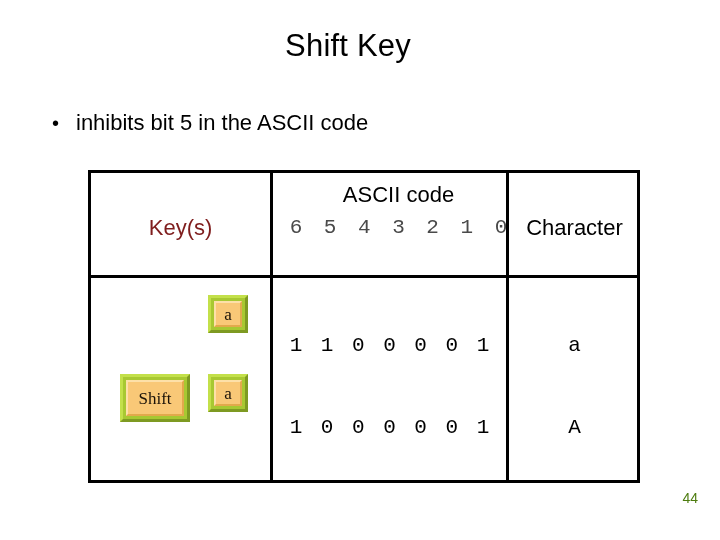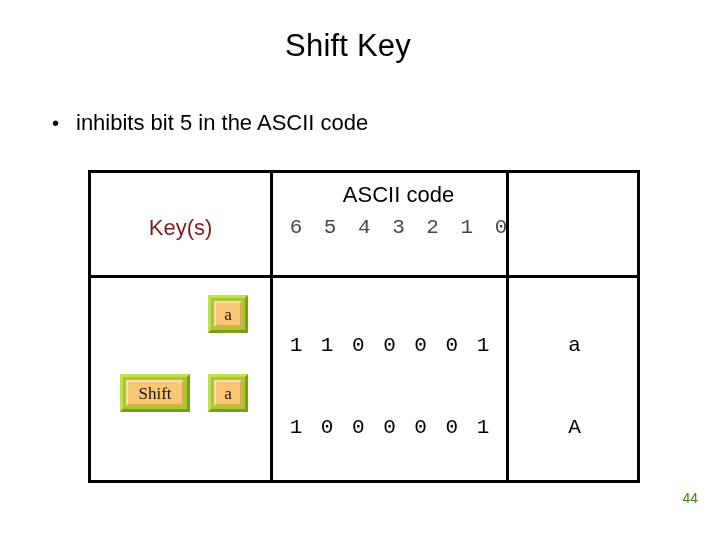--- a/index.html
+++ b/index.html
@@ -107,21 +107,21 @@
     border-top:2px solid #fde0a8;
     border-left:2px solid #fde0a8;
     border-right:2px solid #e2a94c;
     border-bottom:2px solid #e2a94c;
     box-sizing:border-box;
     display:flex;align-items:center;justify-content:center;
     font-family:"Liberation Serif", serif;
     font-size:17px;color:#1a1208;line-height:1;
   }
   .key-a1{left:117px;top:17px;width:40px;height:38px;}
-  .key-shift{left:29px;top:96px;width:70px;height:38px;}
+  .key-shift{left:29px;top:96px;width:70px;height:48px;}
   .key-a2{left:117px;top:96px;width:40px;height:38px;}
 
   
   .code-row{
     position:absolute;left:0;right:0;
     display:flex;justify-content:space-between;
     padding:0 12px;box-sizing:border-box;
     font-family:"Liberation Mono", monospace;
     font-size:21px;line-height:26px;color:#000;
   }
@@ -172,20 +172,23 @@
         <span>6</span>
         <span>5</span>
         <span>4</span>
         <span>3</span>
         <span>2</span>
         <span>1</span>
         <span>0</span>
       </div>
     </div>
 
+    <div class="hdr hdr-char">
+      <div class="hdr-char-inner">Character</div>
+    </div>
 
     <div class="body-area">
 
       <div class="cell-keys">
 
         <div class="keycap key-a1">
           <span class="face">a</span>
         </div>
 
         <div class="keycap key-shift">

